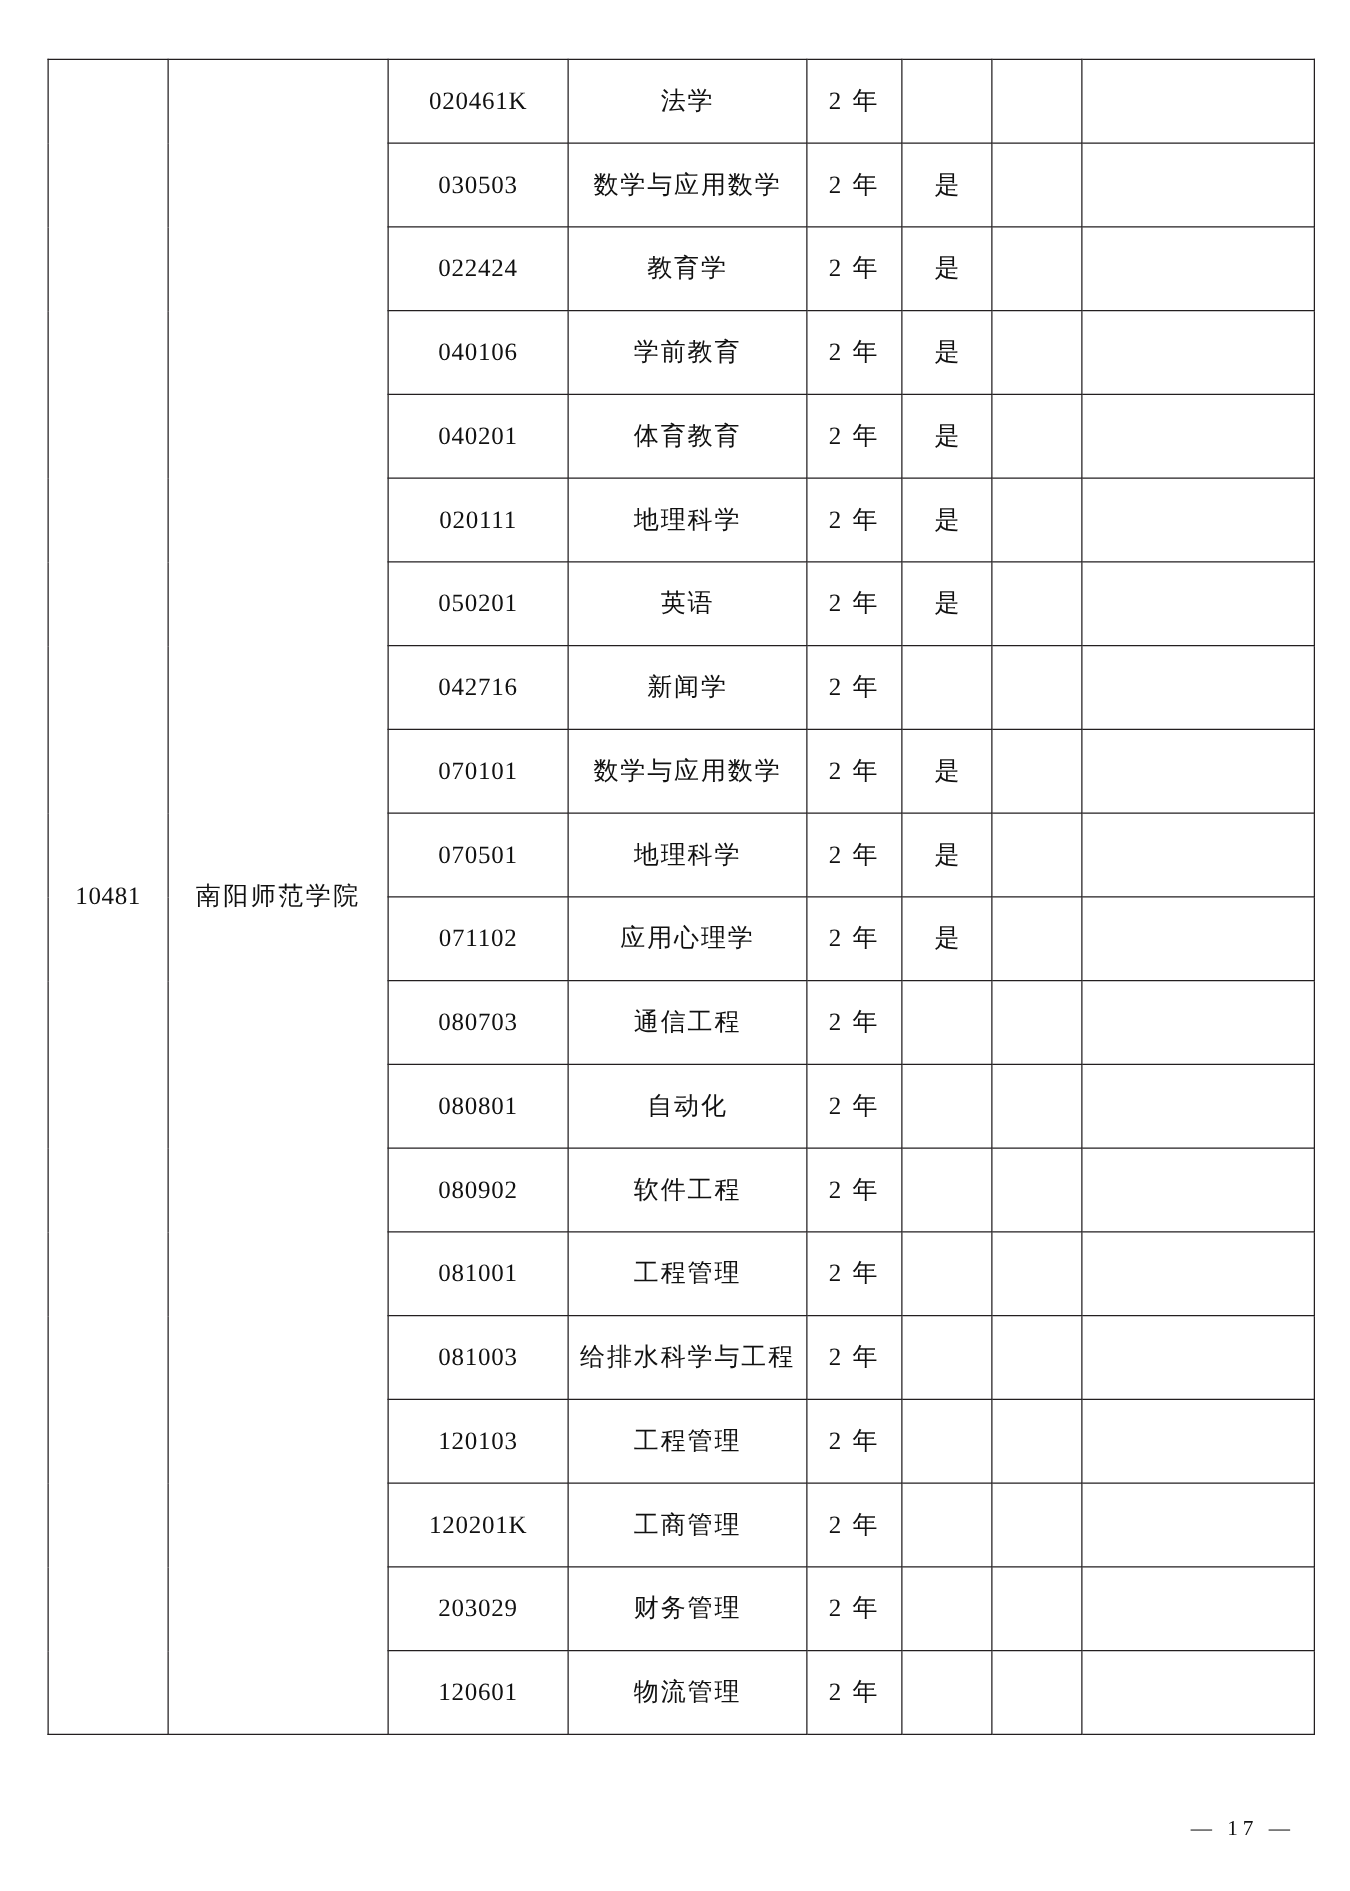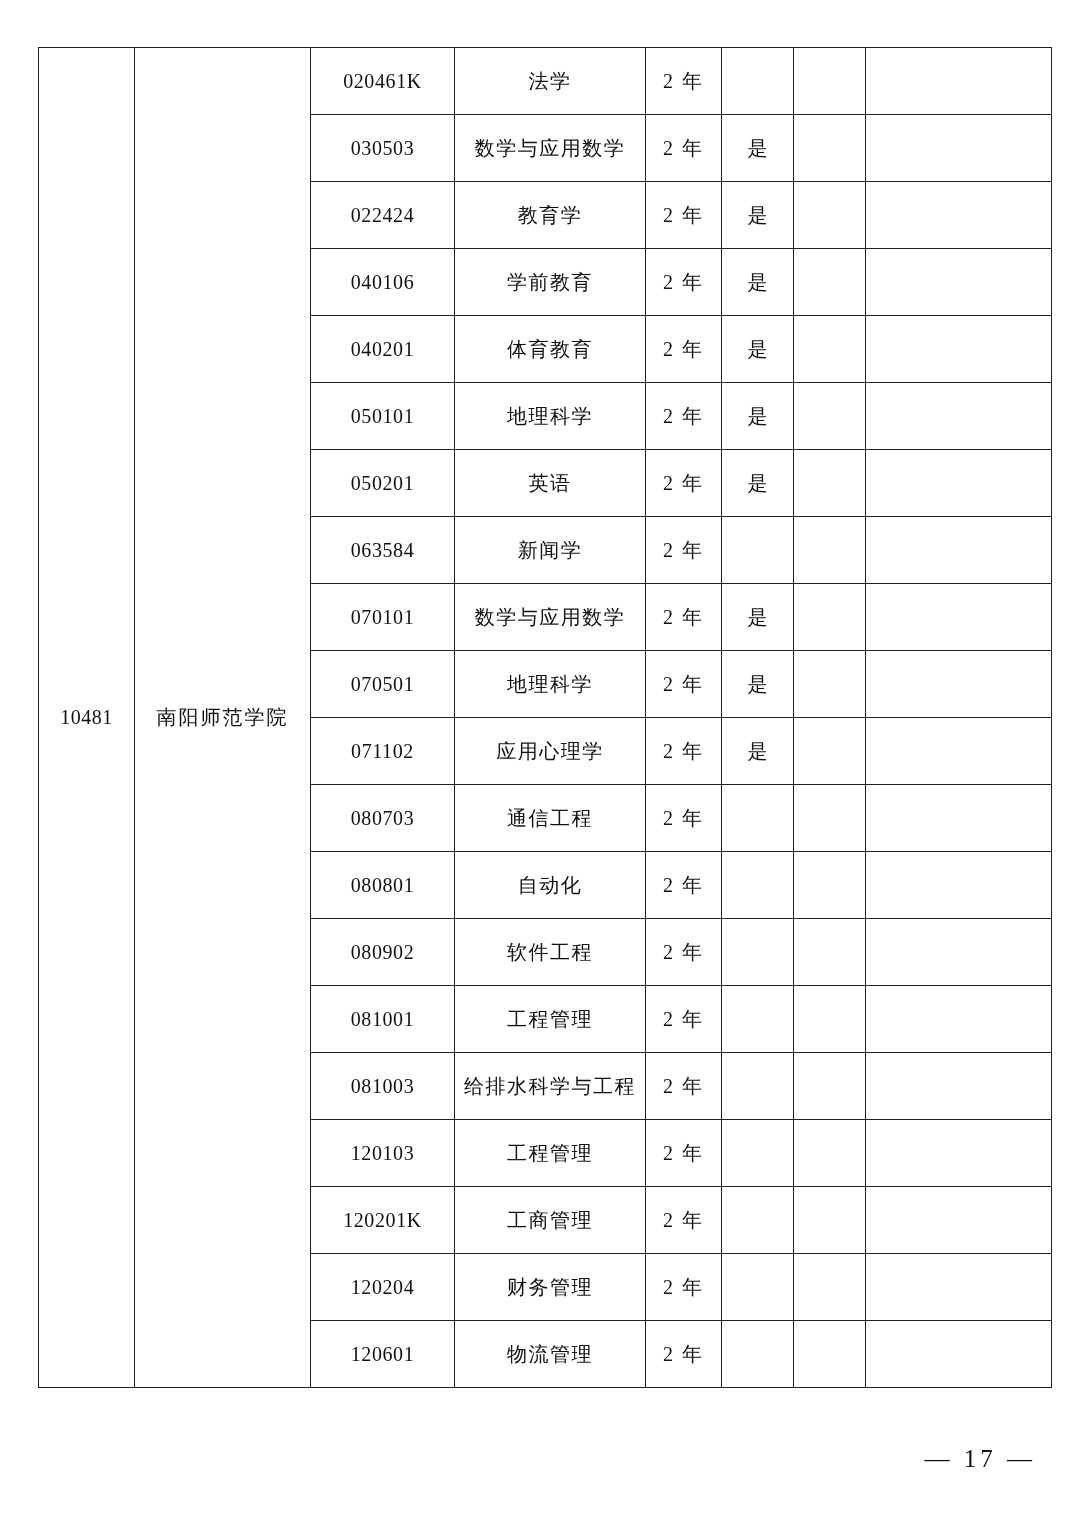--- a/index.html
+++ b/index.html
@@ -73,21 +73,21 @@
     font-size: 20px;
     letter-spacing: 2px;
   }
   .flag {
     font-size: 20px;
   }
   .page-number {
     position: absolute;
     right: 44px;
     bottom: 40px;
-    font-size: 25px;
+    font-size: 17px;
     letter-spacing: 4px;
     color: #111111;
     font-family: "Liberation Serif", "DejaVu Serif", serif;
   }
 </style>
 </head>
 <body>
 
 <div class="page">
   <div class="table-wrap">
@@ -129,37 +129,37 @@
           </tr>
           <tr>
             <td class="col-major-code major-code">040201</td>
             <td class="col-major-name major-name">体育教育</td>
             <td class="col-years years">2 年</td>
             <td class="col-flag1 flag">是</td>
             <td class="col-flag2 flag"></td>
             <td class="col-note"></td>
           </tr>
           <tr>
-            <td class="col-major-code major-code">050101</td>
+            <td class="col-major-code major-code">020111</td>
             <td class="col-major-name major-name">地理科学</td>
             <td class="col-years years">2 年</td>
             <td class="col-flag1 flag">是</td>
             <td class="col-flag2 flag"></td>
             <td class="col-note"></td>
           </tr>
           <tr>
             <td class="col-major-code major-code">050201</td>
             <td class="col-major-name major-name">英语</td>
             <td class="col-years years">2 年</td>
             <td class="col-flag1 flag">是</td>
             <td class="col-flag2 flag"></td>
             <td class="col-note"></td>
           </tr>
           <tr>
-            <td class="col-major-code major-code">063584</td>
+            <td class="col-major-code major-code">042716</td>
             <td class="col-major-name major-name">新闻学</td>
             <td class="col-years years">2 年</td>
             <td class="col-flag1 flag"></td>
             <td class="col-flag2 flag"></td>
             <td class="col-note"></td>
           </tr>
           <tr>
             <td class="col-major-code major-code">070101</td>
             <td class="col-major-name major-name">数学与应用数学</td>
             <td class="col-years years">2 年</td>
@@ -233,21 +233,21 @@
           </tr>
           <tr>
             <td class="col-major-code major-code">120201K</td>
             <td class="col-major-name major-name">工商管理</td>
             <td class="col-years years">2 年</td>
             <td class="col-flag1 flag"></td>
             <td class="col-flag2 flag"></td>
             <td class="col-note"></td>
           </tr>
           <tr>
-            <td class="col-major-code major-code">120204</td>
+            <td class="col-major-code major-code">203029</td>
             <td class="col-major-name major-name">财务管理</td>
             <td class="col-years years">2 年</td>
             <td class="col-flag1 flag"></td>
             <td class="col-flag2 flag"></td>
             <td class="col-note"></td>
           </tr>
           <tr>
             <td class="col-major-code major-code">120601</td>
             <td class="col-major-name major-name">物流管理</td>
             <td class="col-years years">2 年</td>

